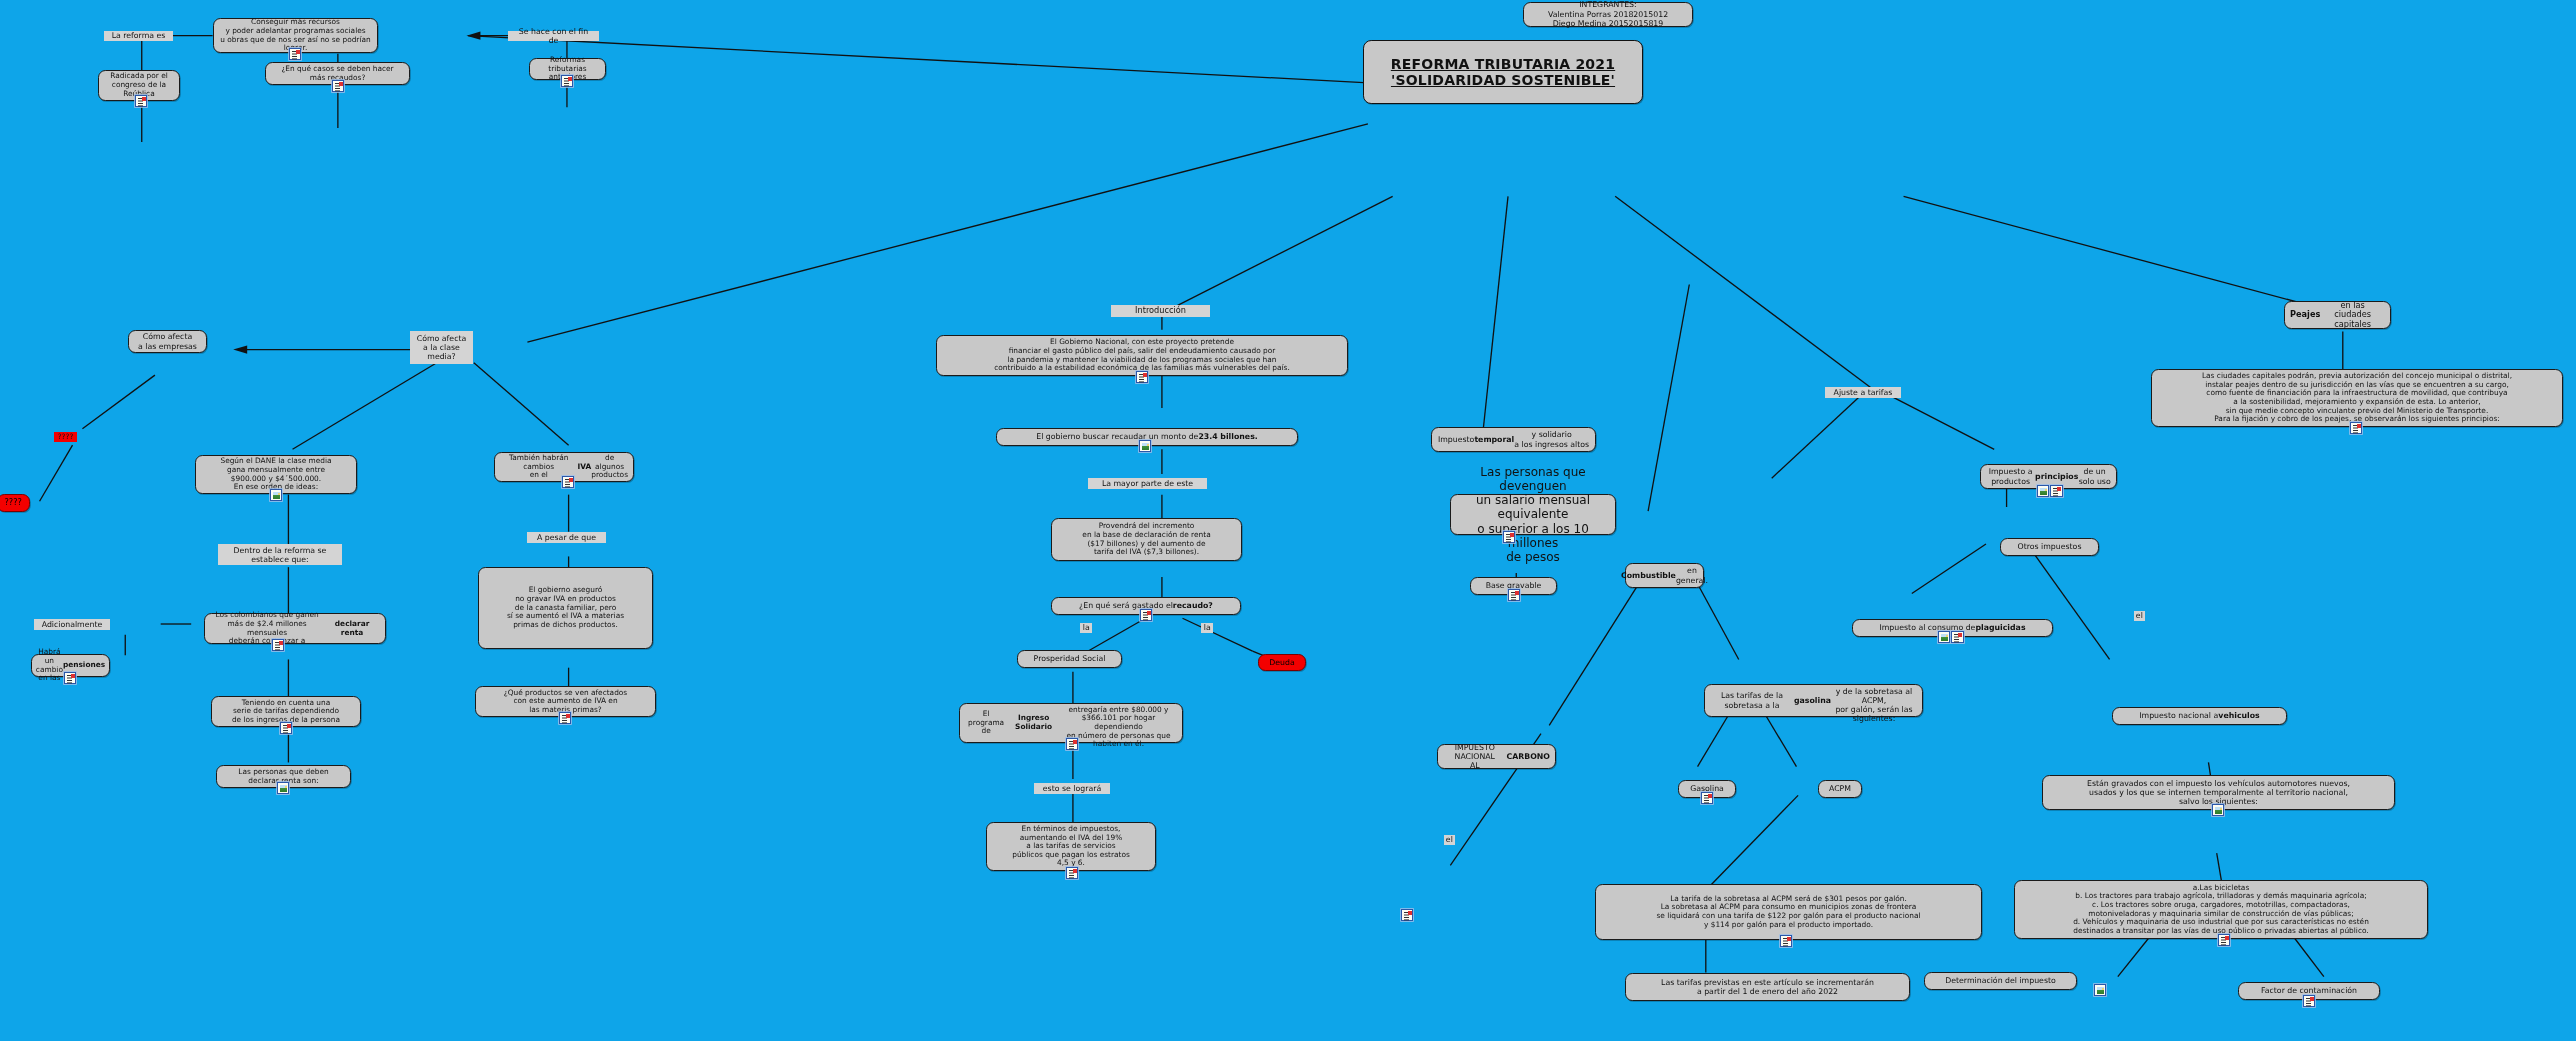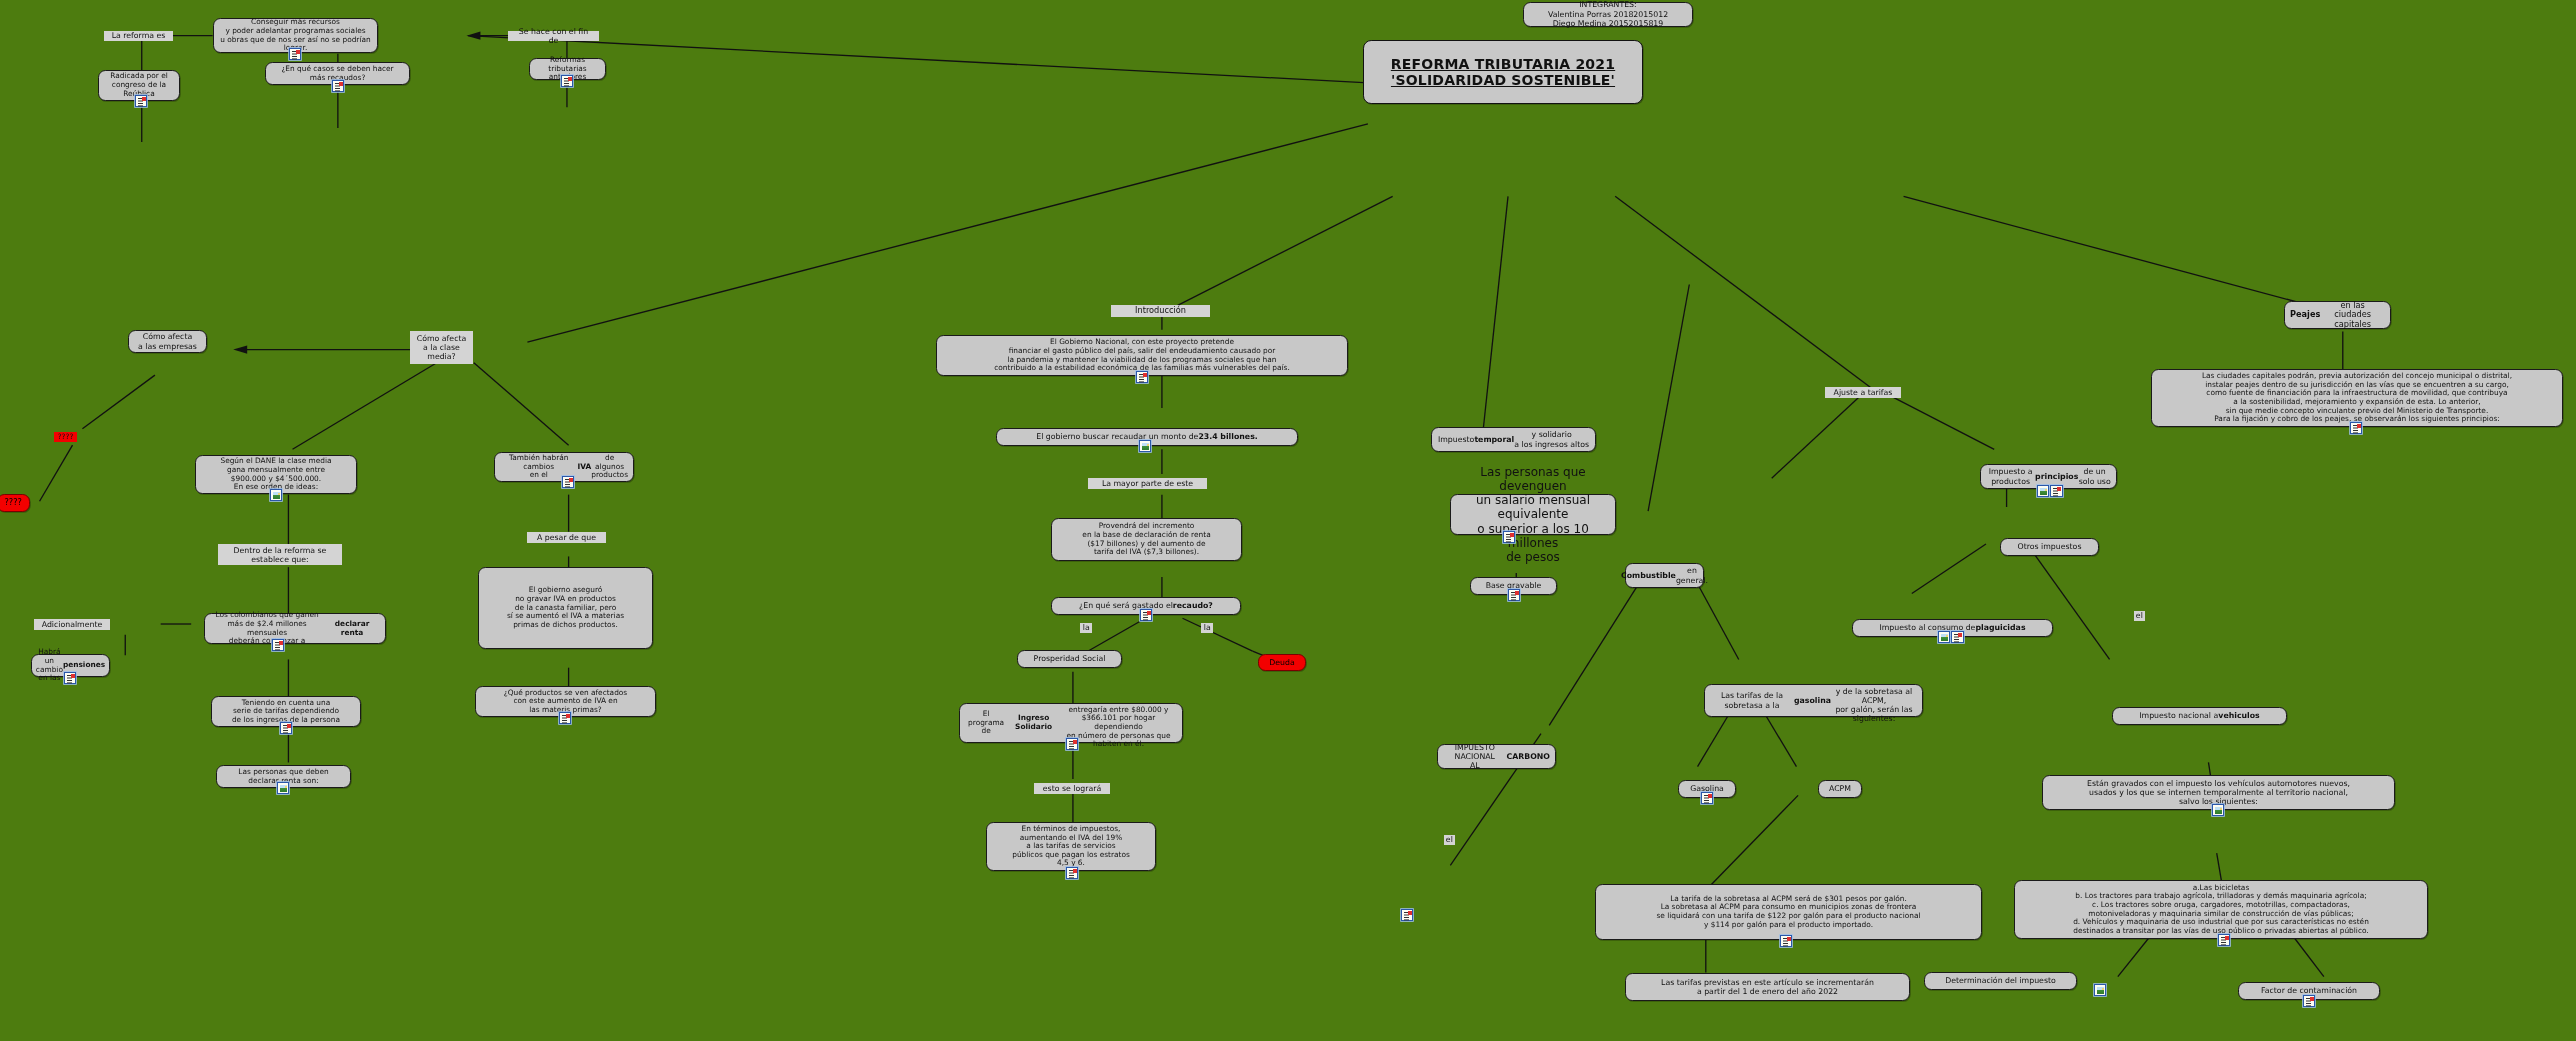--- a/index.html
+++ b/index.html
@@ -1,18 +1,18 @@
 <!DOCTYPE html>
 <html style="font-size:13px"><head>
 <meta charset="utf-8">
 <title>Concept Map</title>
 <style>
   html,body{margin:0;padding:0;background:#ffffff;}
   body{font-family:"DejaVu Sans","Liberation Sans",sans-serif;}
-  #canvas{position:relative;width:2576px;height:1042px;background:#4d7c0f;overflow:hidden;}
+  #canvas{position:relative;width:2576px;height:1042px;background:#0ea5e9;overflow:hidden;}
   svg.links{position:absolute;left:0;top:0;width:2576px;height:1042px;pointer-events:none;}
 
   
   .node{
     position:absolute;
     box-sizing:border-box;
     background:#c8c8c8;
     border:0.8px solid #1a1a1a;
     border-radius:7.4px;
     color:#111;

